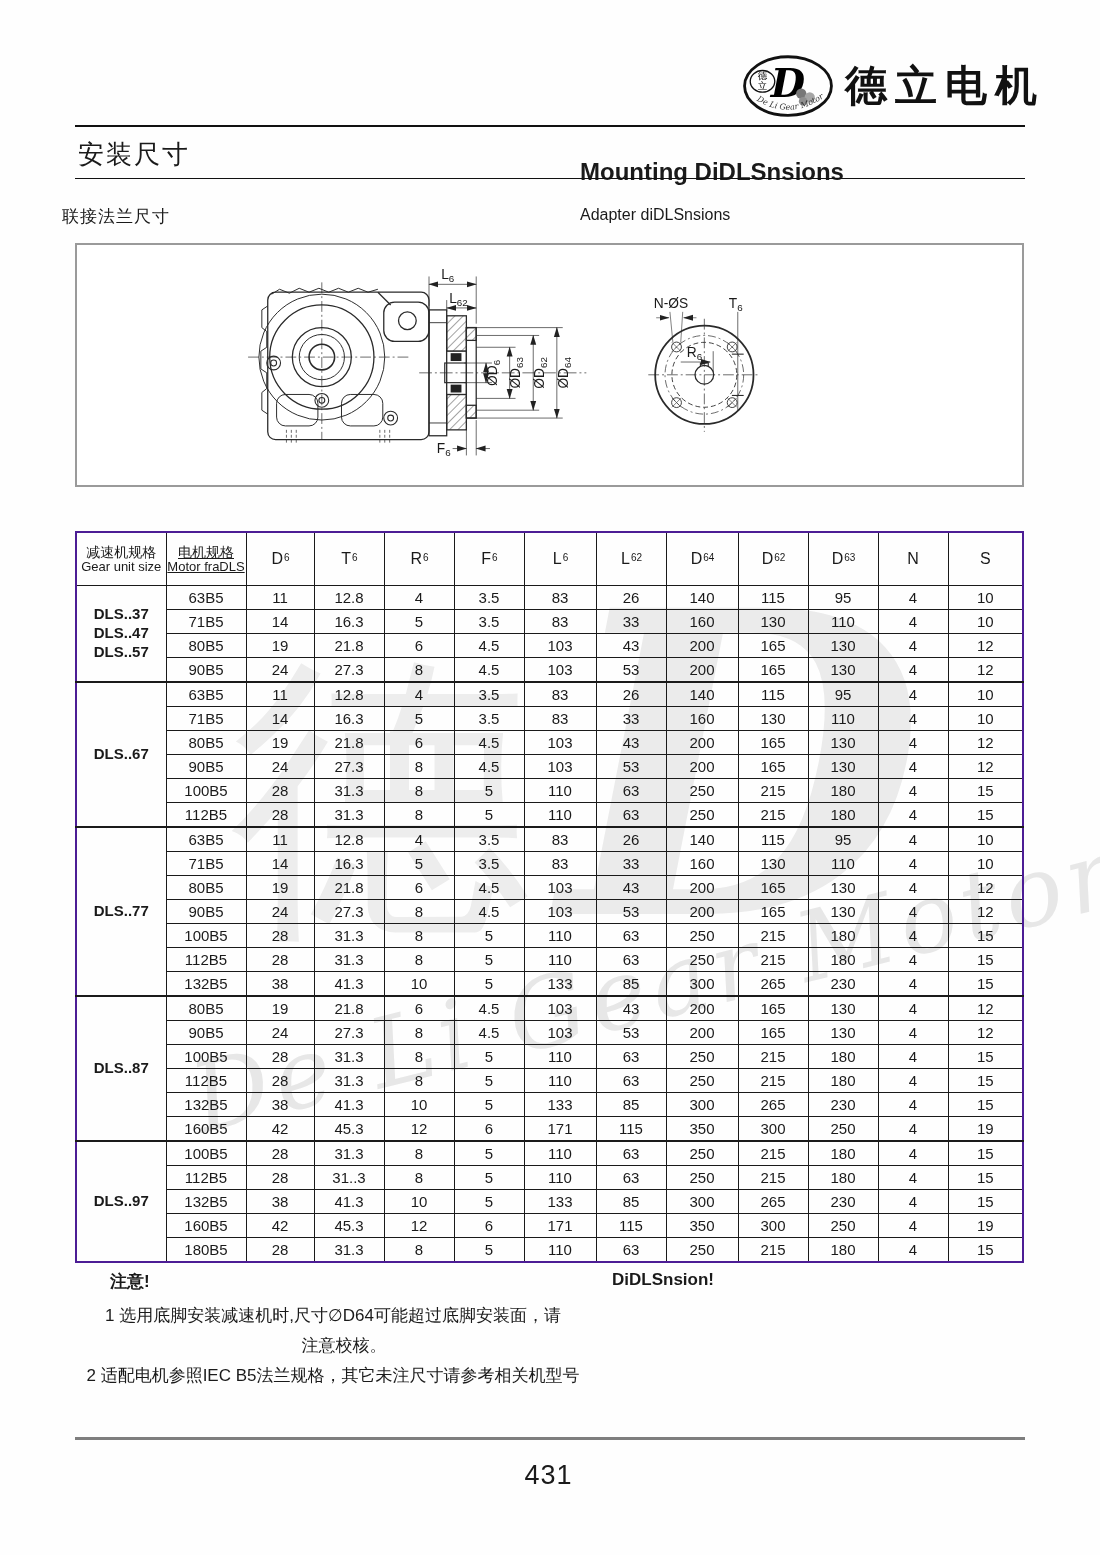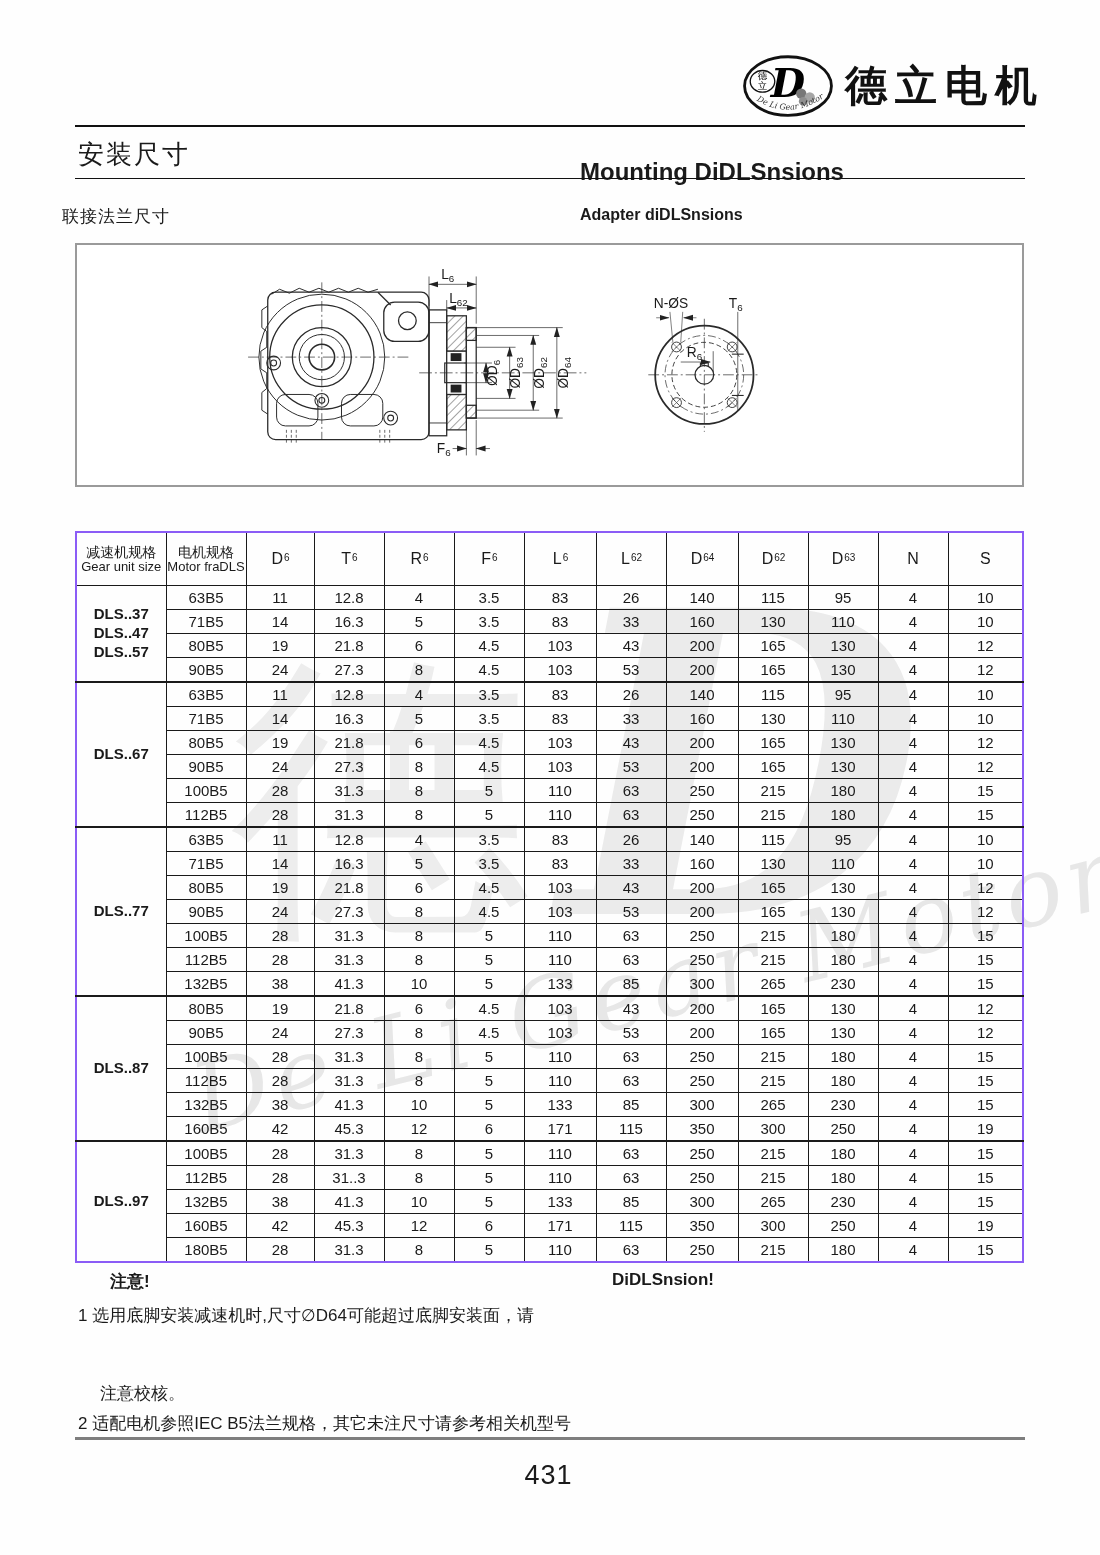--- a/index.html
+++ b/index.html
@@ -10,21 +10,21 @@
   .brand-cn{position:absolute;left:845px;top:58px;font-size:42px;font-weight:bold;
             font-family:"DejaVu Serif","Liberation Serif",serif;letter-spacing:8px;color:#111;}
   
   .rule{position:absolute;left:75px;right:75px;background:#111;}
   .rule-top{top:125px;height:2px;}
   .rule-title{top:178px;height:1px;}
   .rule-bottom{top:1437px;height:3px;background:#7e7e7e;}
   .title-cn{position:absolute;left:78px;top:137px;font-size:26px;letter-spacing:2px;}
   .title-en{position:absolute;left:580px;top:140px;font-size:24px;font-weight:bold;margin-top:18px;}
   .sub-cn{position:absolute;left:62px;top:205px;font-size:17px;letter-spacing:1px;}
-  .sub-en{position:absolute;left:580px;top:206px;font-size:16px;font-weight:bold;}
+  .sub-en{position:absolute;left:580px;top:206px;font-size:16px;font-weight:normal;}
   
   .draw-box{position:absolute;left:75px;top:243px;width:945px;height:240px;border:2px solid #9a9a9a;background:#fff;}
   .draw-box svg{display:block;}
   
   .wm{position:absolute;z-index:0;pointer-events:none;white-space:nowrap;}
   .wm-char{left:230px;top:600px;font-size:300px;color:#ededed;font-family:"DejaVu Serif",serif;}
   .wm-letter{left:560px;top:520px;font-size:420px;font-style:italic;font-weight:bold;color:#ebebeb;
              font-family:"DejaVu Serif",serif;}
   .wm-script{left:180px;top:930px;font-size:96px;font-style:italic;color:#e7e7e7;
              font-family:"DejaVu Serif",serif;transform:rotate(-14deg);letter-spacing:6px;}
@@ -34,30 +34,30 @@
   th,td{border:1px solid #1a1a1a;text-align:center;vertical-align:middle;padding:0;
         font-size:15px;line-height:1.05;background:transparent;}
   thead th{height:52px;font-weight:normal;}
   .hdr-cn{font-size:14px;}
   .hdr-en{font-size:13px;}
   .hdr-dim{font-size:16px;}
   .hdr-sub{font-size:10px;position:relative;top:-3px;left:1px;}
   tbody td{height:23px;}
   .group-cell{font-weight:bold;font-size:15px;line-height:1.25;}
   .motor-cell{white-space:nowrap;}
-  .hdr-motor{white-space:nowrap;}
+  .hdr-motor{white-space:nowrap;text-decoration:underline;}
   tr.group-start td{border-top:2px solid #1a1a1a;}
-  table{border:2px solid #8b5cf6;}
+  table{border:2px solid #4c1d95;}
   
   .notes-cn{position:absolute;left:78px;top:1270px;width:510px;font-size:17px;z-index:1;}
   .notes-en{position:absolute;left:580px;top:1270px;width:460px;font-size:16.5px;z-index:1;}
   .note-title{font-weight:bold;margin-bottom:8px;font-size:17px;margin-left:32px;}
   .notes-en .note-title{font-size:17px;}
-  .note-line{white-space:nowrap;line-height:30px;}
-  .note-line.indent{padding-left:22px;margin-top:48px;}
+  .note-line{white-space:nowrap;line-height:30px;text-align:center;}
+  .note-line.indent{padding-left:22px;}
   
   .page-num{position:absolute;left:75px;top:1460px;width:947px;text-align:center;font-size:27px;letter-spacing:1px;}
 </style>
 </head>
 <body>
 
 <div class="page">
 
   <div class="wm wm-char">德</div>
   <div class="wm wm-letter">D</div>

